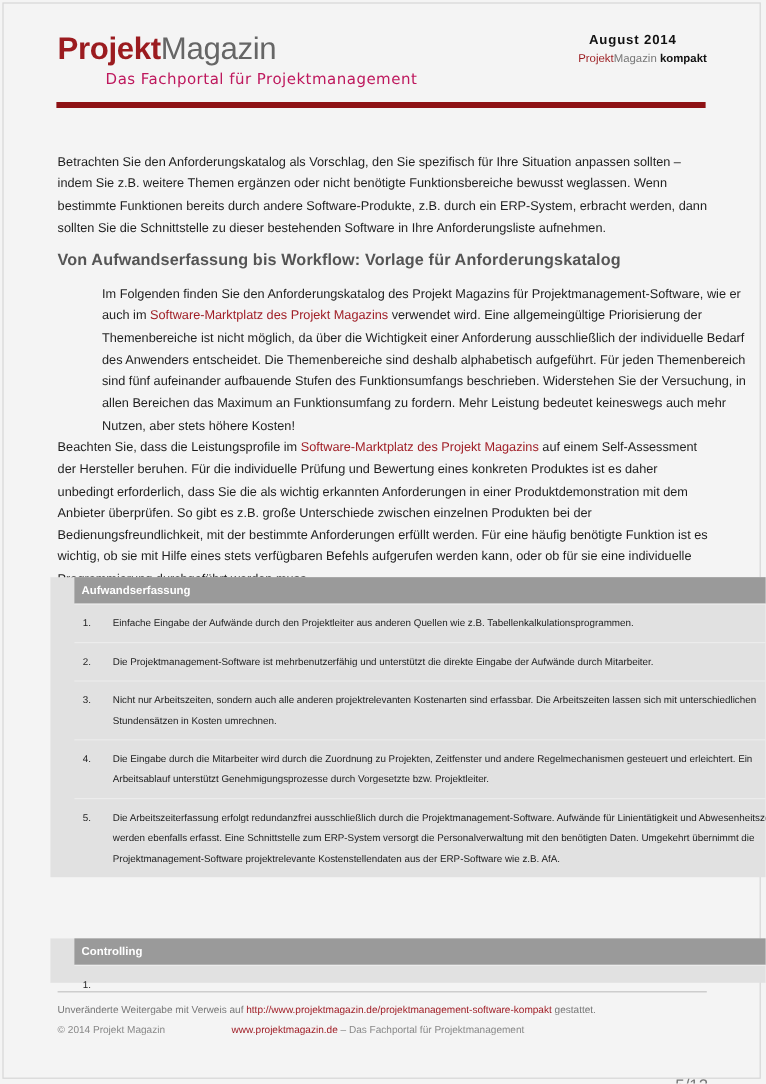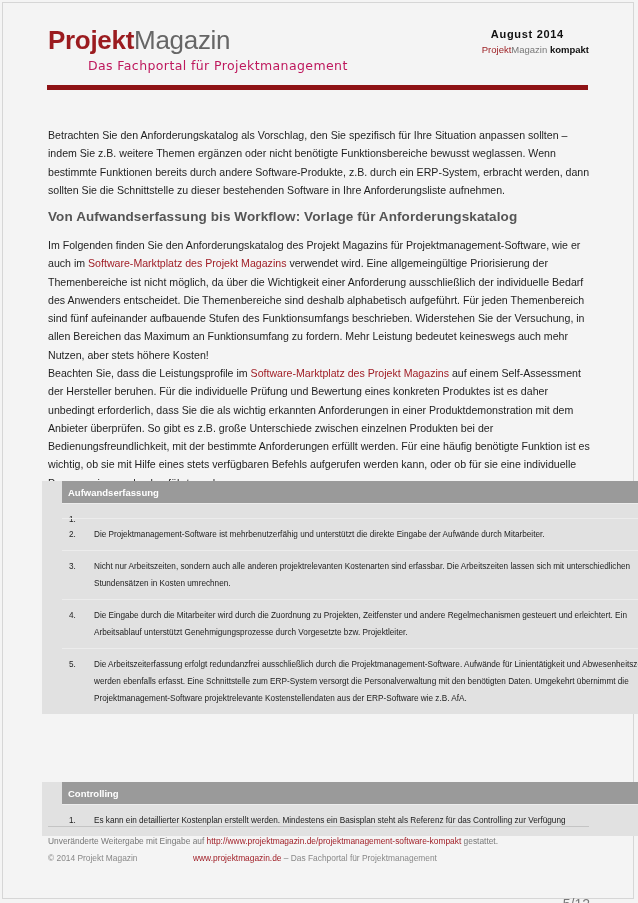--- a/index.html
+++ b/index.html
@@ -59,43 +59,43 @@
     <span class="b1">Projekt</span><span class="b2">Magazin</span>
     <span class="b3">kompakt</span>
   </div>
 </div>
 <div class="red-rule"></div>
 
 <div class="para" style="top:126px;">Betrachten Sie den Anforderungskatalog als Vorschlag, den Sie spezifisch für Ihre Situation anpassen sollten – indem Sie z.B. weitere Themen ergänzen oder nicht benötigte Funktionsbereiche bewusst weglassen. Wenn bestimmte Funktionen bereits durch andere Software-Produkte, z.B. durch ein ERP-System, erbracht werden, dann sollten Sie die Schnittstelle zu dieser bestehenden Software in Ihre Anforderungsliste aufnehmen.</div>
 
 <div class="section-title">Von Aufwandserfassung bis Workflow: Vorlage für Anforderungskatalog</div>
 
-<div class="para" style="top:236px;">
+<div class="para" style="top:236px;margin-left:37px;">
   <span>Im Folgenden finden Sie den Anforderungskatalog des Projekt Magazins für Projektmanagement-Software, wie er auch im </span><a href="#">Software-Marktplatz des Projekt Magazins</a><span> verwendet wird. Eine allgemeingültige Priorisierung der Themenbereiche ist nicht möglich, da über die Wichtigkeit einer Anforderung ausschließlich der individuelle Bedarf des Anwenders entscheidet. Die Themenbereiche sind deshalb alphabetisch aufgeführt. Für jeden Themenbereich sind fünf aufeinander aufbauende Stufen des Funktionsumfangs beschrieben. Widerstehen Sie der Versuchung, in allen Bereichen das Maximum an Funktionsumfang zu fordern. Mehr Leistung bedeutet keineswegs auch mehr Nutzen, aber stets höhere Kosten!</span>
 </div>
 
 <div class="para" style="top:364px;">
   <span>Beachten Sie, dass die Leistungsprofile im </span><a href="#">Software-Marktplatz des Projekt Magazins</a><span> auf einem Self-Assessment der Hersteller beruhen. Für die individuelle Prüfung und Bewertung eines konkreten Produktes ist es daher unbedingt erforderlich, dass Sie die als wichtig erkannten Anforderungen in einer Produktdemonstration mit dem Anbieter überprüfen. So gibt es z.B. große Unterschiede zwischen einzelnen Produkten bei der Bedienungsfreundlichkeit, mit der bestimmte Anforderungen erfüllt werden. Für eine häufig benötigte Funktion ist es wichtig, ob sie mit Hilfe eines stets verfügbaren Befehls aufgerufen werden kann, oder ob für sie eine individuelle Programmierung durchgeführt werden muss.</span>
 </div>
 
 <div class="table" style="top:481px;">
   <div class="table-head">Aufwandserfassung</div>
-  <div class="table-row"><span class="row-num">1.</span></div>
+  <div class="table-row"><span class="row-num">1.</span><span>Einfache Eingabe der Aufwände durch den Projektleiter aus anderen Quellen wie z.B. Tabellenkalkulationsprogrammen.</span></div>
   <div class="table-row"><span class="row-num">2.</span><span>Die Projektmanagement-Software ist mehrbenutzerfähig und unterstützt die direkte Eingabe der Aufwände durch Mitarbeiter.</span></div>
   <div class="table-row"><span class="row-num">3.</span><span>Nicht nur Arbeitszeiten, sondern auch alle anderen projektrelevanten Kostenarten sind erfassbar. Die Arbeitszeiten lassen sich mit unterschiedlichen Stundensätzen in Kosten umrechnen.</span></div>
   <div class="table-row"><span class="row-num">4.</span><span>Die Eingabe durch die Mitarbeiter wird durch die Zuordnung zu Projekten, Zeitfenster und andere Regelmechanismen gesteuert und erleichtert. Ein Arbeitsablauf unterstützt Genehmigungsprozesse durch Vorgesetzte bzw. Projektleiter.</span></div>
   <div class="table-row"><span class="row-num">5.</span><span>Die Arbeitszeiterfassung erfolgt redundanzfrei ausschließlich durch die Projektmanagement-Software. Aufwände für Linientätigkeit und Abwesenheitszeiten werden ebenfalls erfasst. Eine Schnittstelle zum ERP-System versorgt die Personalverwaltung mit den benötigten Daten. Umgekehrt übernimmt die Projektmanagement-Software projektrelevante Kostenstellendaten aus der ERP-Software wie z.B. AfA.</span></div>
 </div>
 
 <div class="table" style="top:782px;">
   <div class="table-head">Controlling</div>
-  <div class="table-row"><span class="row-num">1.</span><span>Es kann ein detaillierter Kostenplan erstellt werden. Mindestens ein Basisplan steht als Referenz für das Controlling zur Verfügung</span></div>
+  <div class="table-row"><span class="row-num">1.</span></div>
 </div>
 
 <div class="footer-rule"></div>
 <div class="footer-1">
-  <span>Unveränderte Weitergabe mit Eingabe auf </span><a href="#" class="link">http://www.projektmagazin.de/projektmanagement-software-kompakt</a><span> gestattet.</span>
+  <span>Unveränderte Weitergabe mit Verweis auf </span><a href="#" class="link">http://www.projektmagazin.de/projektmanagement-software-kompakt</a><span> gestattet.</span>
 </div>
 <div class="footer-2">© 2014 Projekt Magazin</div>
 <div class="footer-3">
   <a href="#" class="link">www.projektmagazin.de</a><span> – Das Fachportal für Projektmanagement</span>
 </div>
 <div class="footer-page">5/12</div>
 
 </body></html>

